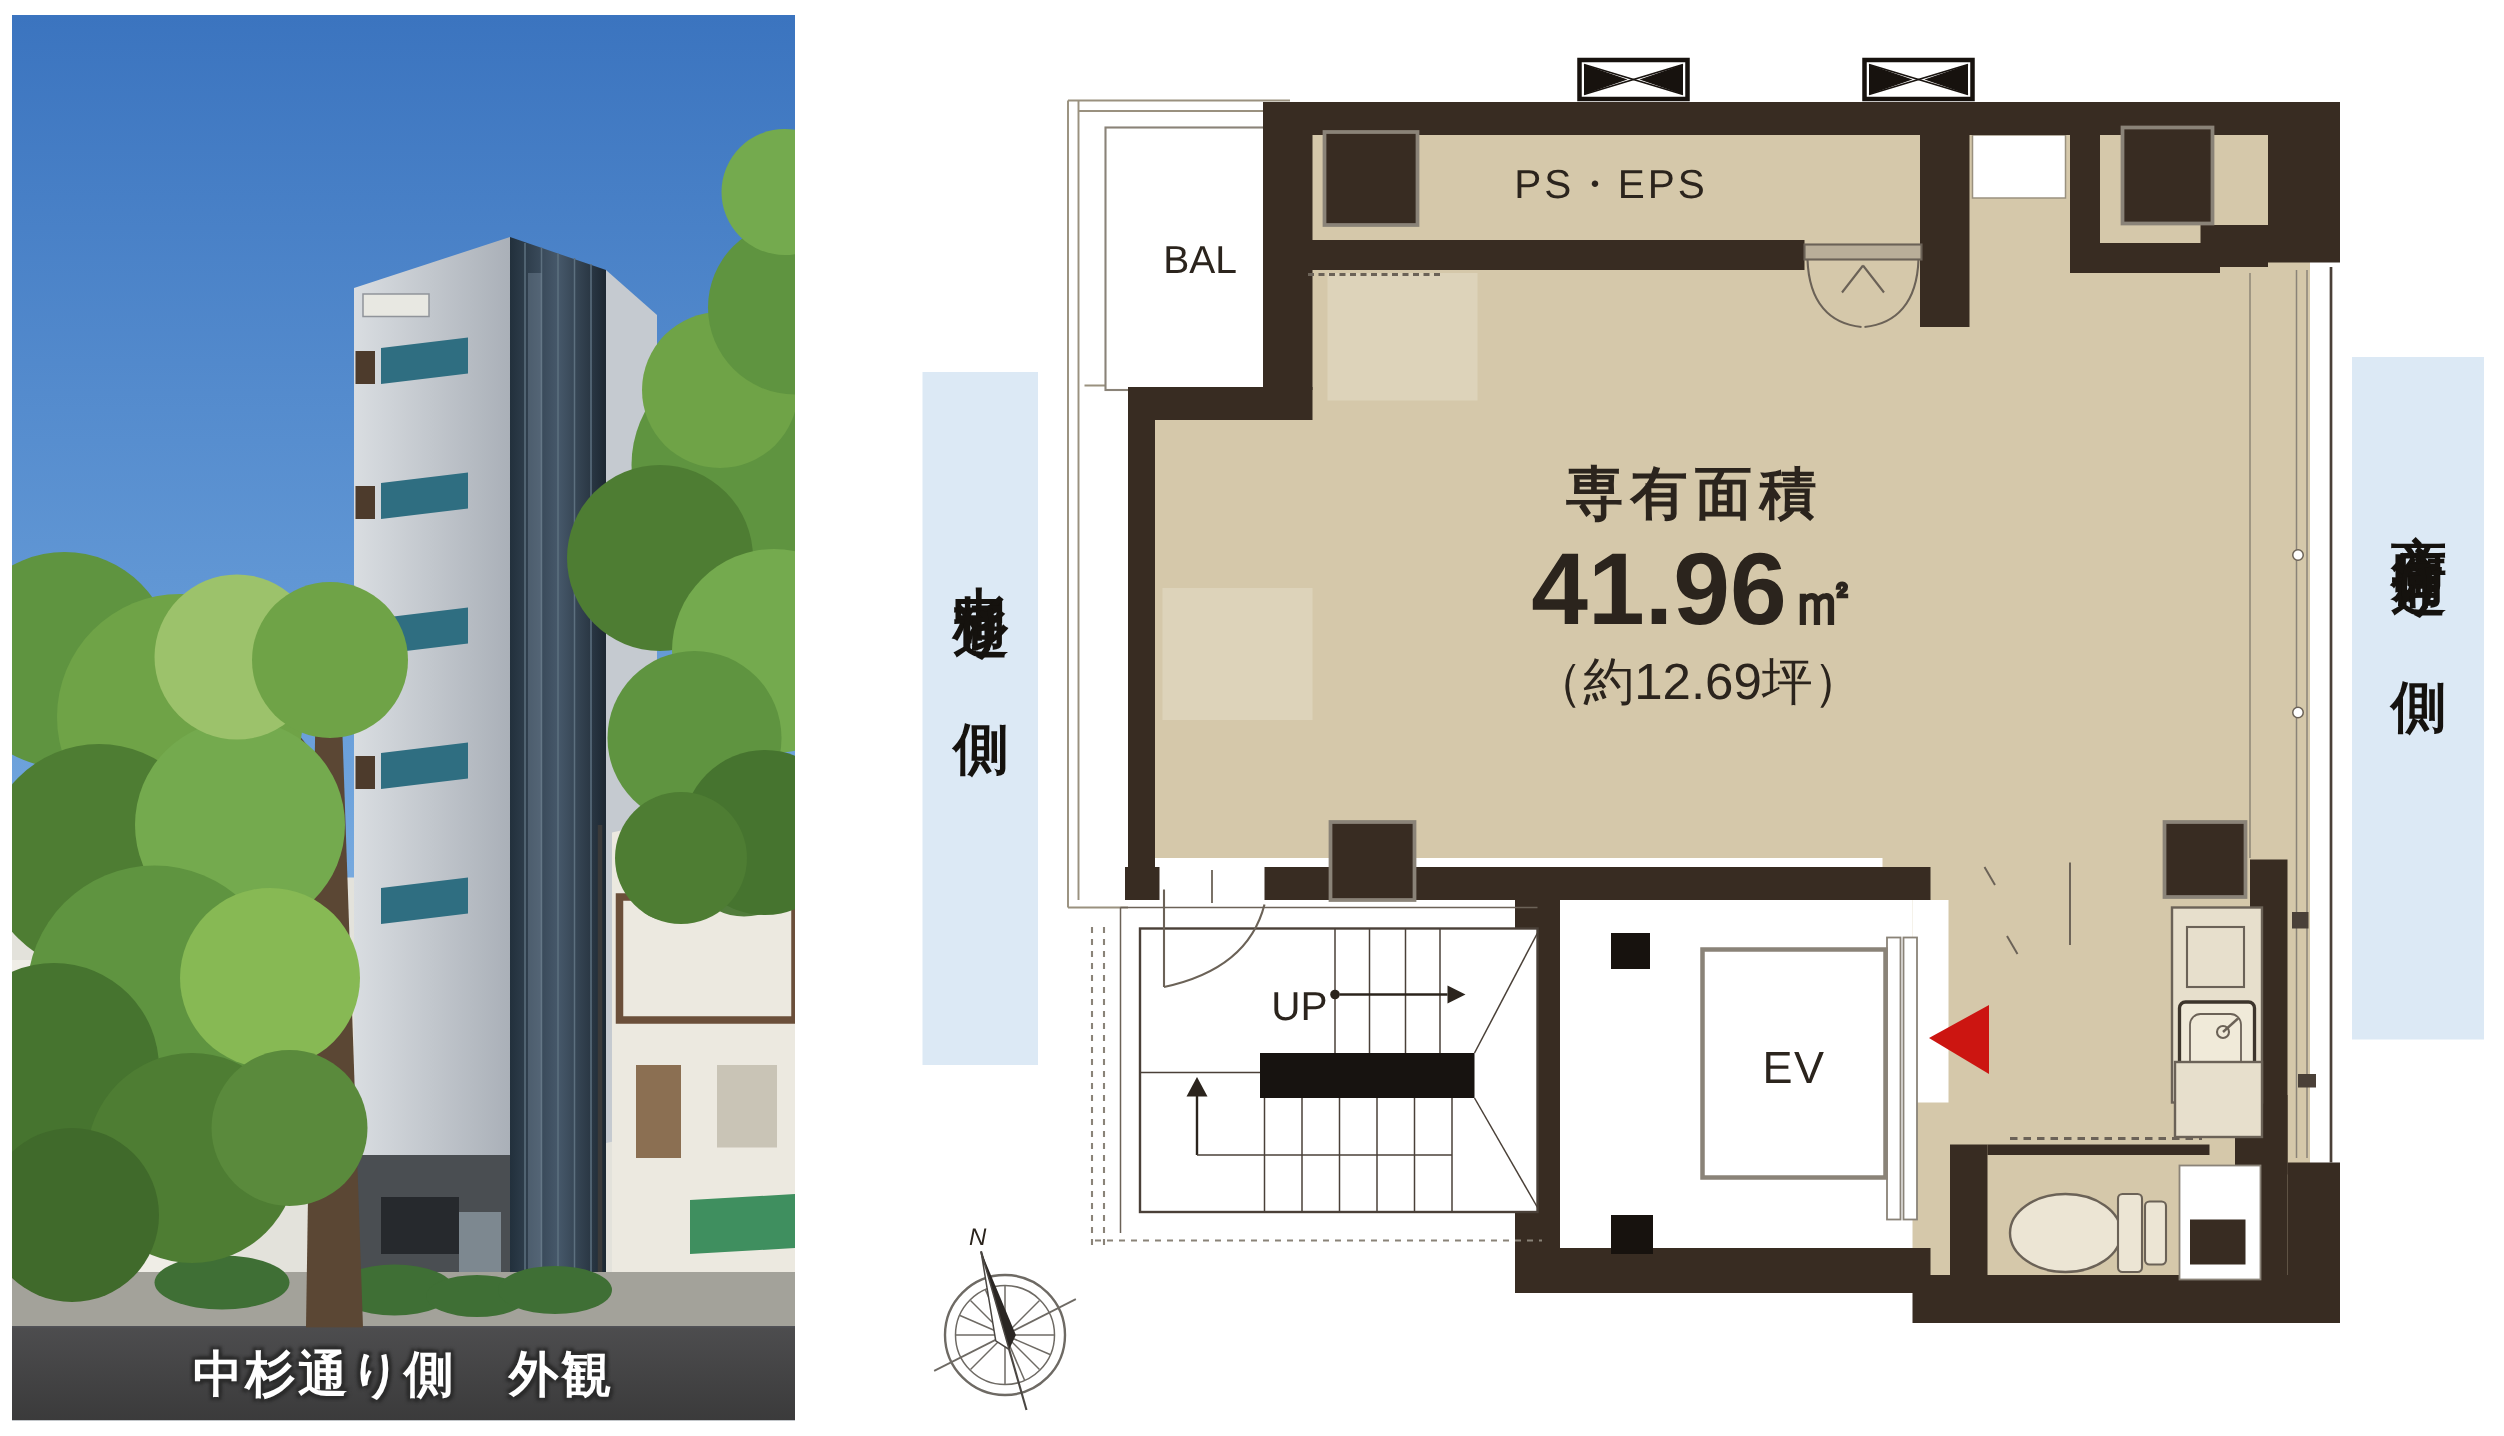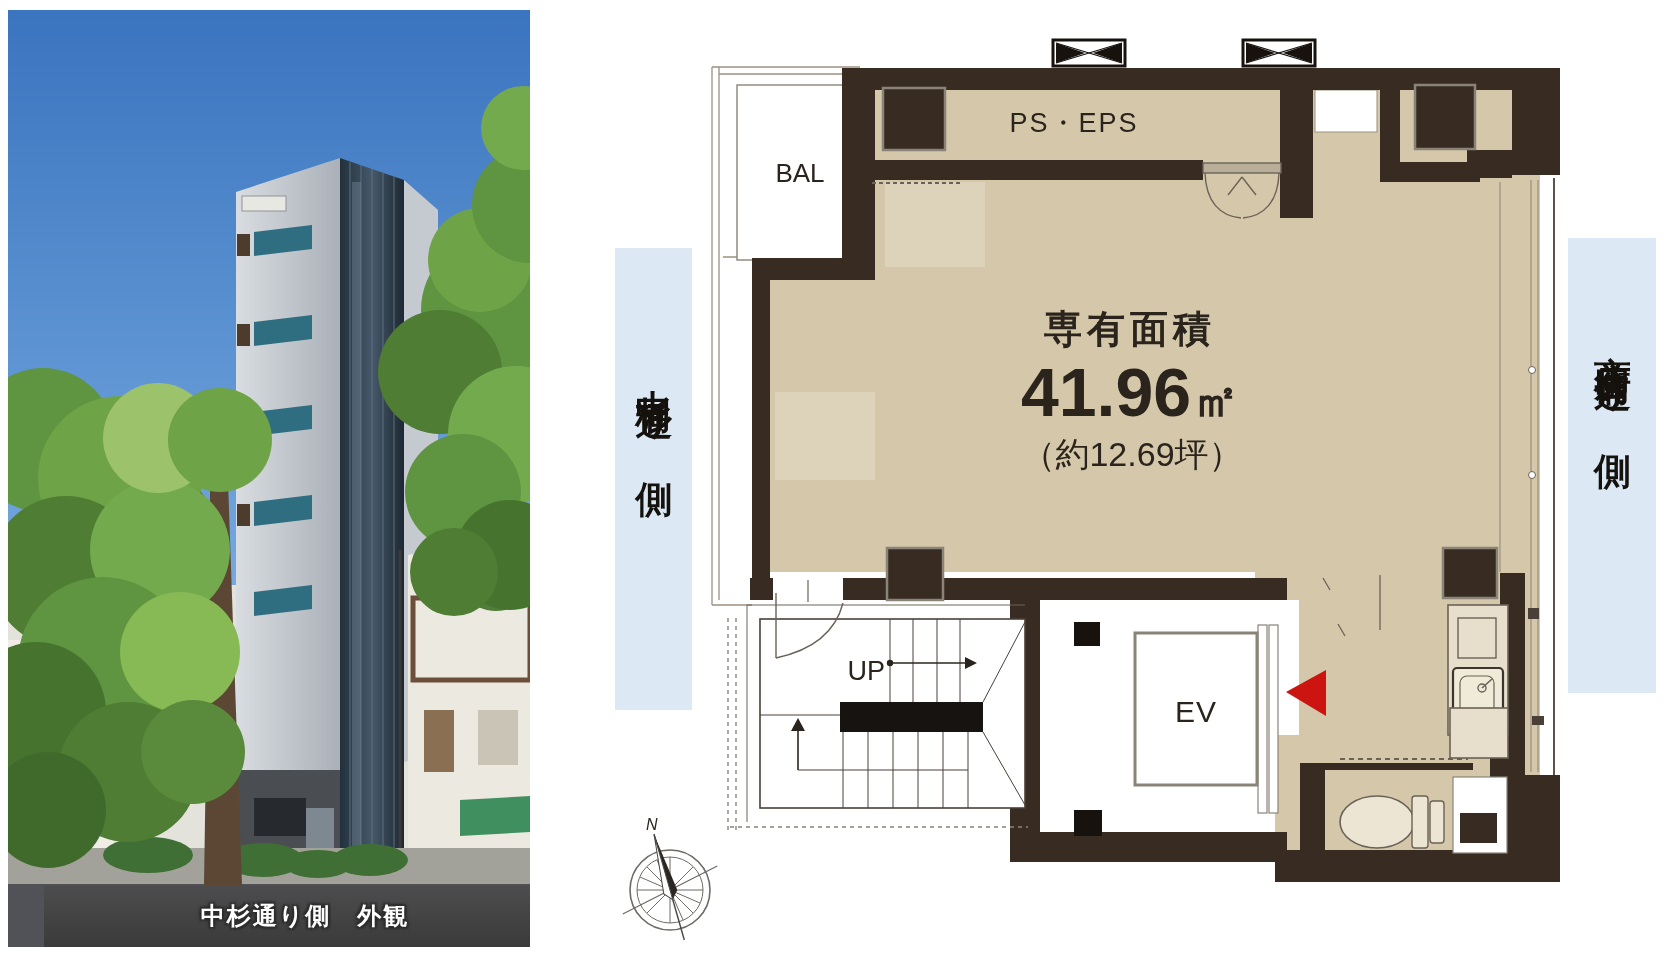--- a/index.html
+++ b/index.html
@@ -9,23 +9,22 @@
     color:#221c15;
   }
   .abs{position:absolute;}
   
   .photo{left:8px;top:10px;width:522px;height:937px;overflow:hidden;}
   .photo svg{display:block;}
   .photo-caption{
     position:absolute;left:0;bottom:0;width:100%;height:62px;
     background:linear-gradient(rgba(70,68,64,.38),rgba(45,44,42,.62));
     display:flex;align-items:center;justify-content:center;
-    font-size:24px;font-weight:bold;color:#ffffff;letter-spacing:2px;
+    font-size:33px;font-weight:bold;color:#ffffff;letter-spacing:2px;
     text-shadow:-2px -2px 2px #2c2c2c,2px -2px 2px #2c2c2c,-2px 2px 2px #2c2c2c,2px 2px 2px #2c2c2c;
-    margin-left:36px;
   }
   
   .vband{
     background:#dce9f5;display:flex;flex-direction:column;align-items:center;
     font-weight:bold;color:#15120e;
   }
   .vband span{writing-mode:vertical-rl;text-orientation:upright;font-size:37px;letter-spacing:6px;}
   .vband-left{left:615px;top:248px;width:77px;height:462px;padding-top:0;}
   .vband-left .street{margin-top:112px;}
   .vband-right{left:1568px;top:238px;width:88px;height:455px;}

